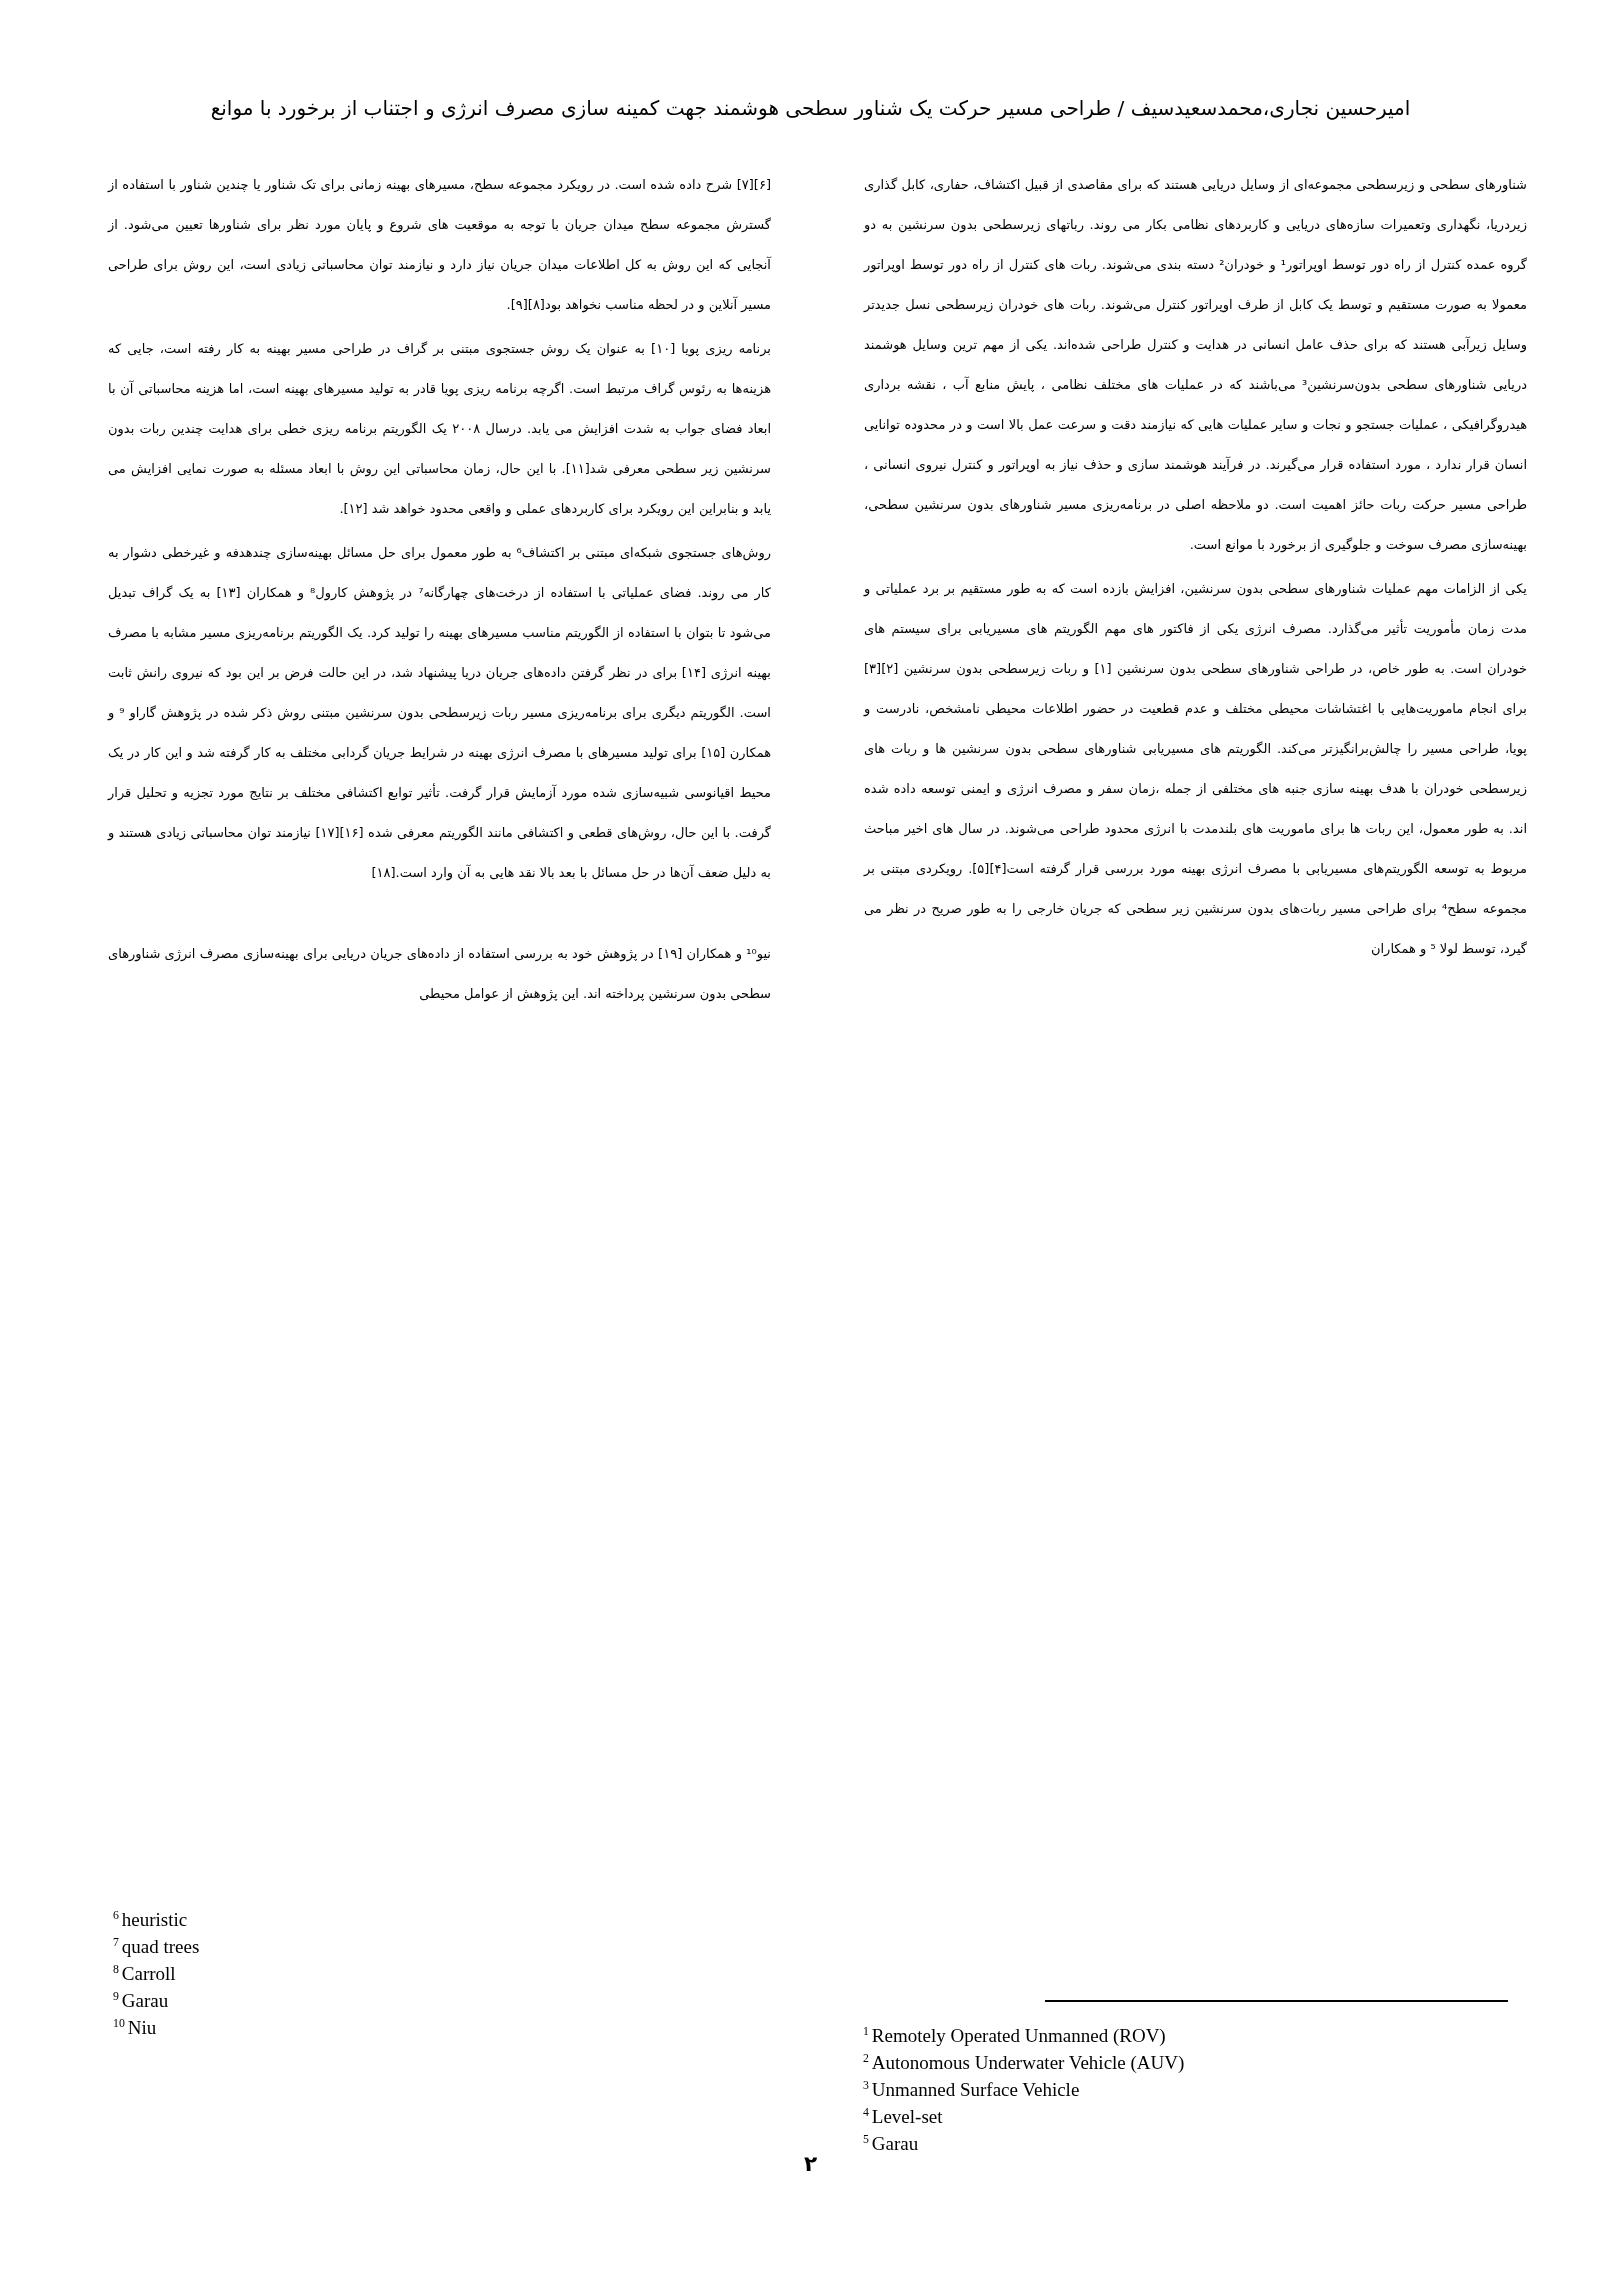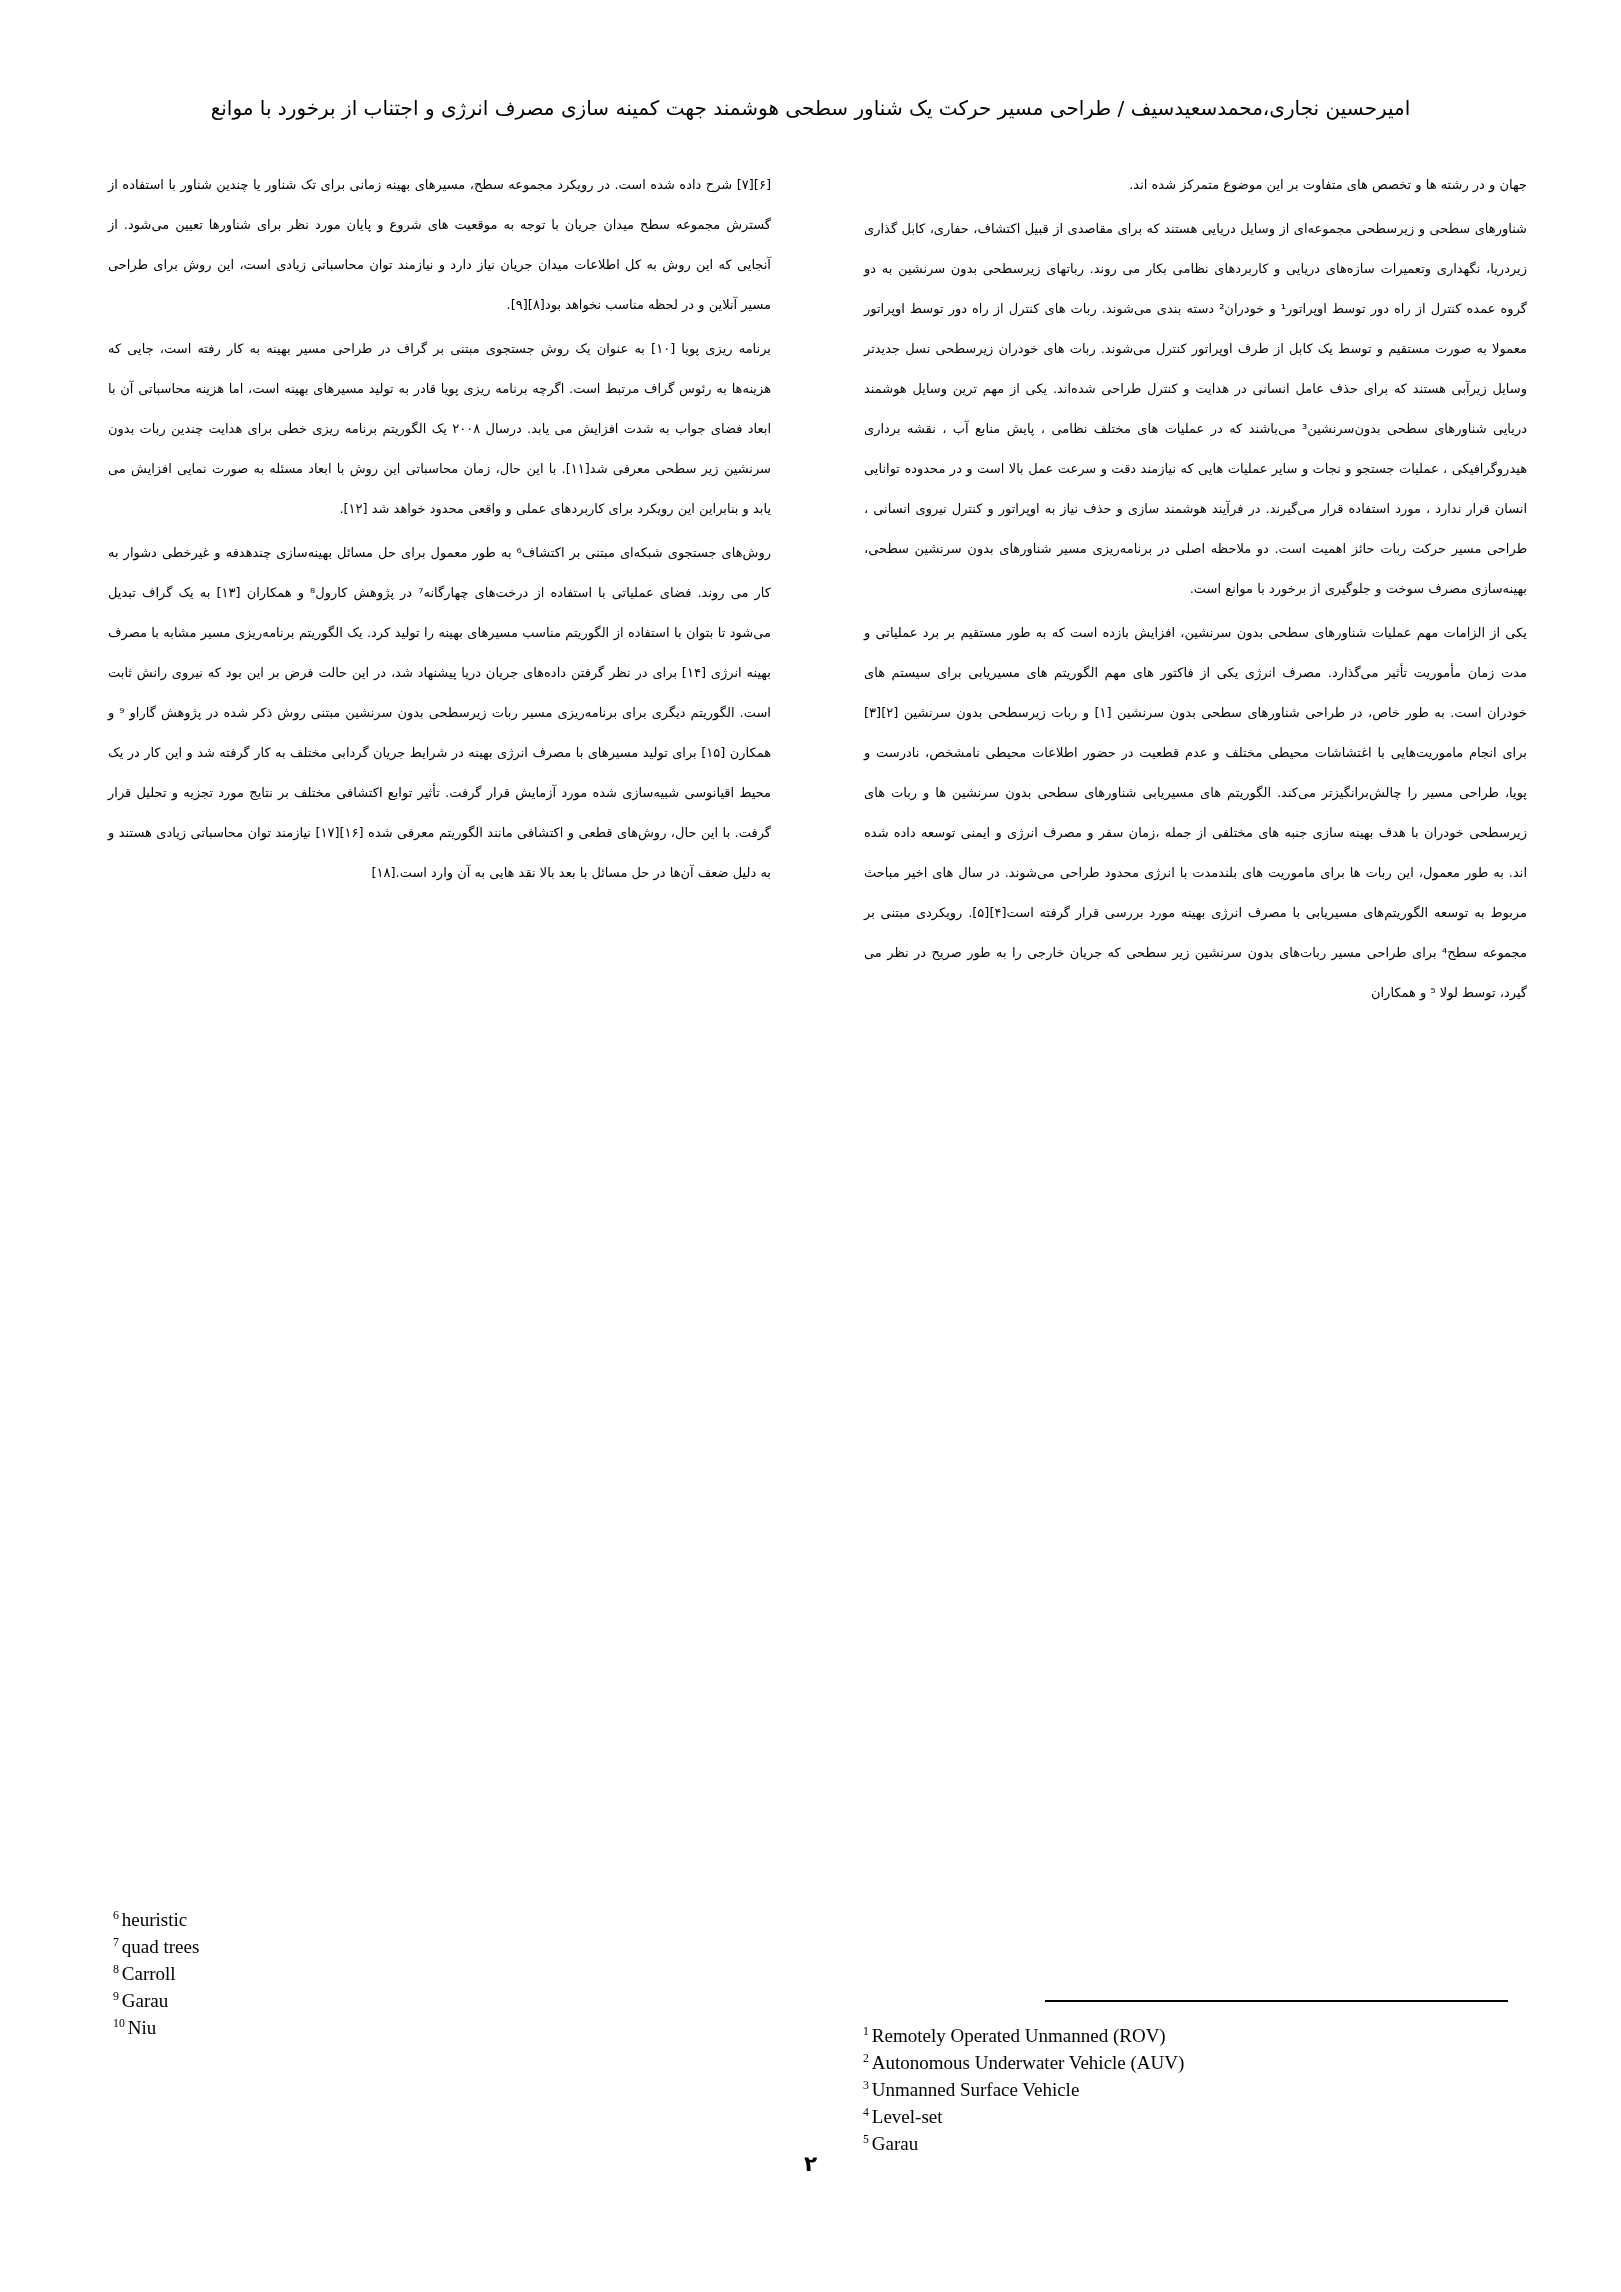--- a/index.html
+++ b/index.html
@@ -29,29 +29,29 @@
     position: absolute; left: 0; width: 1621px; top: 2151px; text-align: center;
     font-family: "DejaVu Sans", sans-serif; font-size: 21.6px; font-weight: bold;
   }
 </style>
 </head>
 <body>
 
 <div class="header">امیرحسین نجاری،محمدسعیدسیف / طراحی مسیر حرکت یک شناور سطحی هوشمند جهت کمینه سازی مصرف انرژی و اجتناب از برخورد با موانع</div>
 
 <div class="col right">
-  <p>جهان و در رشته ها و تخصص های متفاوت بر این موضوع متمرکز شده اند.</p>
   <p>شناورهای سطحی و زیرسطحی مجموعه‌ای از وسایل دریایی هستند که برای مقاصدی از قبیل اکتشاف، حفاری، کابل گذاری زیردریا، نگهداری وتعمیرات سازه‌های دریایی و کاربردهای نظامی بکار می روند. رباتهای زیرسطحی بدون سرنشین به دو گروه عمده کنترل از راه دور توسط اوپراتور¹ و خودران² دسته بندی می‌شوند. ربات های کنترل از راه دور توسط اوپراتور معمولا به صورت مستقیم و توسط یک کابل از طرف اوپراتور کنترل می‌شوند. ربات های خودران زیرسطحی نسل جدیدتر وسایل زیرآبی هستند که برای حذف عامل انسانی در هدایت و کنترل طراحی شده‌اند. یکی از مهم ترین وسایل هوشمند دریایی شناورهای سطحی بدون‌سرنشین³ می‌باشند که در عملیات های مختلف نظامی ، پایش منابع آب ، نقشه برداری هیدروگرافیکی ، عملیات جستجو و نجات و سایر عملیات هایی که نیازمند دقت و سرعت عمل بالا است و در محدوده توانایی انسان قرار ندارد ، مورد استفاده قرار می‌گیرند. در فرآیند هوشمند سازی و حذف نیاز به اوپراتور و کنترل نیروی انسانی ، طراحی مسیر حرکت ربات حائز اهمیت است. دو ملاحظه اصلی در برنامه‌ریزی مسیر شناورهای بدون سرنشین سطحی، بهینه‌سازی مصرف سوخت و جلوگیری از برخورد با موانع است.</p>
   <p>یکی از الزامات مهم عملیات شناورهای سطحی بدون سرنشین، افزایش بازده است که به طور مستقیم بر برد عملیاتی و مدت زمان مأموریت تأثیر می‌گذارد. مصرف انرژی یکی از فاکتور های مهم الگوریتم های مسیریابی برای سیستم های خودران است. به طور خاص، در طراحی شناورهای سطحی بدون سرنشین [۱] و ربات زیرسطحی بدون سرنشین [۲][۳] برای انجام ماموریت‌هایی با اغتشاشات محیطی مختلف و عدم قطعیت در حضور اطلاعات محیطی نامشخص، نادرست و پویا، طراحی مسیر را چالش‌برانگیزتر می‌کند. الگوریتم های مسیریابی شناورهای سطحی بدون سرنشین ها و ربات های زیرسطحی خودران با هدف بهینه سازی جنبه های مختلفی از جمله ،زمان سفر و مصرف انرژی و ایمنی توسعه داده شده اند. به طور معمول، این ربات ها برای ماموریت های بلندمدت با انرژی محدود طراحی می‌شوند. در سال های اخیر مباحث مربوط به توسعه الگوریتم‌های مسیریابی با مصرف انرژی بهینه مورد بررسی قرار گرفته است[۴][۵]. رویکردی مبتنی بر مجموعه سطح⁴ برای طراحی مسیر ربات‌های بدون سرنشین زیر سطحی که جریان خارجی را به طور صریح در نظر می گیرد، توسط لولا ⁵ و همکاران</p>
 </div>
 
 <div class="col left">
   <p>[۶][۷] شرح داده شده است. در رویکرد مجموعه سطح، مسیرهای بهینه زمانی برای تک شناور یا چندین شناور با استفاده از گسترش مجموعه سطح میدان جریان با توجه به موقعیت های شروع و پایان مورد نظر برای شناورها تعیین می‌شود. از آنجایی که این روش به کل اطلاعات میدان جریان نیاز دارد و نیازمند توان محاسباتی زیادی است، این روش برای طراحی مسیر آنلاین و در لحظه مناسب نخواهد بود[۸][۹].</p>
   <p>برنامه ریزی پویا [۱۰] به عنوان یک روش جستجوی مبتنی بر گراف در طراحی مسیر بهینه به کار رفته است، جایی که هزینه‌ها به رئوس گراف مرتبط است. اگرچه برنامه ریزی پویا قادر به تولید مسیرهای بهینه است، اما هزینه محاسباتی آن با ابعاد فضای جواب به شدت افزایش می یابد. درسال ۲۰۰۸ یک الگوریتم برنامه ریزی خطی برای هدایت چندین ربات بدون سرنشین زیر سطحی معرفی شد[۱۱]. با این حال، زمان محاسباتی این روش با ابعاد مسئله به صورت نمایی افزایش می یابد و بنابراین این رویکرد برای کاربردهای عملی و واقعی محدود خواهد شد [۱۲].</p>
   <p>روش‌های جستجوی شبکه‌ای مبتنی بر اکتشاف⁶ به طور معمول برای حل مسائل بهینه‌سازی چندهدفه و غیرخطی دشوار به کار می روند. فضای عملیاتی با استفاده از درخت‌های چهارگانه⁷ در پژوهش کارول⁸ و همکاران [۱۳] به یک گراف تبدیل می‌شود تا بتوان با استفاده از الگوریتم مناسب مسیرهای بهینه را تولید کرد. یک الگوریتم برنامه‌ریزی مسیر مشابه با مصرف بهینه انرژی [۱۴] برای در نظر گرفتن داده‌های جریان دریا پیشنهاد شد، در این حالت فرض بر این بود که نیروی رانش ثابت است. الگوریتم دیگری برای برنامه‌ریزی مسیر ربات زیرسطحی بدون سرنشین مبتنی روش ذکر شده در پژوهش گاراو ⁹ و همکارن [۱۵] برای تولید مسیرهای با مصرف انرژی بهینه در شرایط جریان گردابی مختلف به کار گرفته شد و این کار در یک محیط اقیانوسی شبیه‌سازی شده مورد آزمایش قرار گرفت. تأثیر توابع اکتشافی مختلف بر نتایج مورد تجزیه و تحلیل قرار گرفت. با این حال، روش‌های قطعی و اکتشافی مانند الگوریتم معرفی شده [۱۶][۱۷] نیازمند توان محاسباتی زیادی هستند و به دلیل ضعف آن‌ها در حل مسائل با بعد بالا نقد هایی به آن وارد است.[۱۸]</p>
+  <p class="gap">نیو¹⁰ و همکاران [۱۹] در پژوهش خود به بررسی استفاده از داده‌های جریان دریایی برای بهینه‌سازی مصرف انرژی شناورهای سطحی بدون سرنشین پرداخته اند. این پژوهش از عوامل محیطی</p>
 </div>
 
 <div class="fn-rule"></div>
 
 <div class="fn right">
   <div><sup>1</sup><span>Remotely Operated Unmanned (ROV)</span></div>
   <div><sup>2</sup><span>Autonomous Underwater Vehicle (AUV)</span></div>
   <div><sup>3</sup><span>Unmanned Surface Vehicle</span></div>
   <div><sup>4</sup><span>Level-set</span></div>
   <div><sup>5</sup><span>Garau</span></div>

